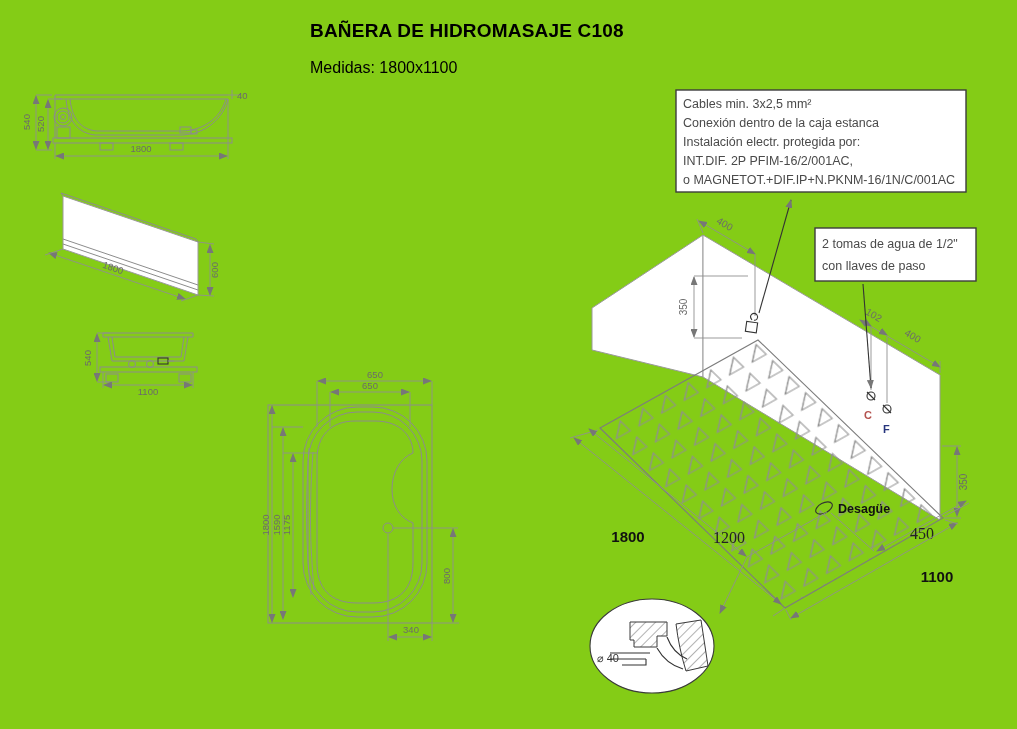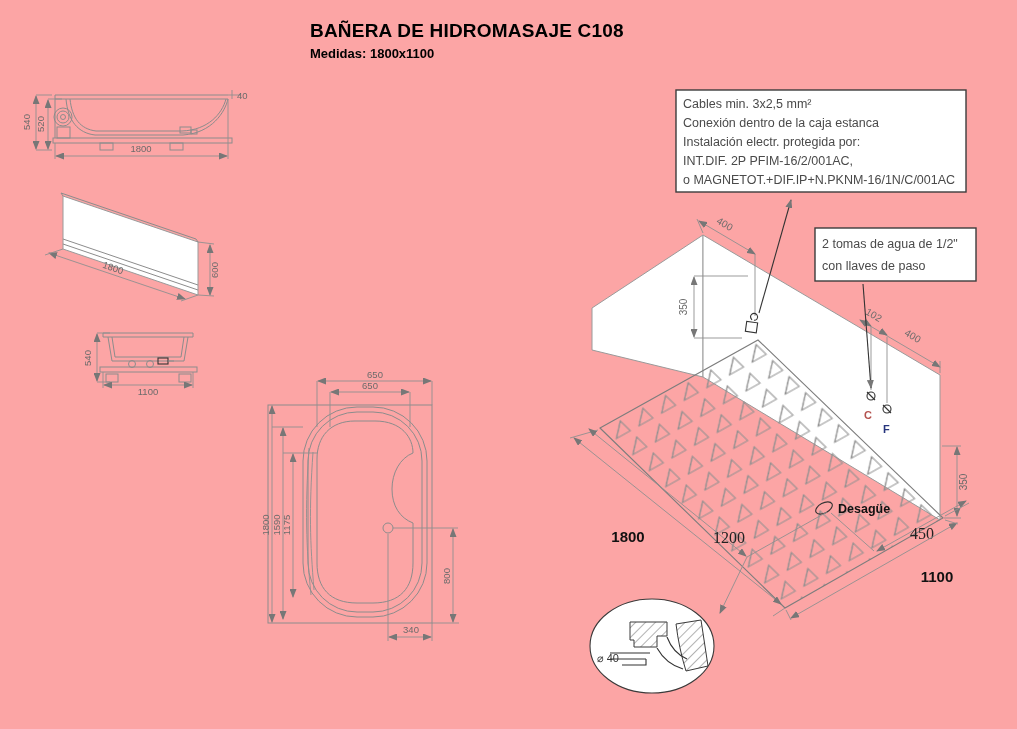--- a/index.html
+++ b/index.html
@@ -1,20 +1,20 @@
 <!DOCTYPE html>
 <html><head>
 <meta charset="utf-8">
 <style>
   html,body{margin:0;padding:0;background:#f2f2f2;}
-  .page{position:relative;width:1017px;height:729px;background:#fca5a5;overflow:hidden;
+  .page{position:relative;width:1017px;height:729px;background:#84cc16;overflow:hidden;
         font-family:"Liberation Sans",sans-serif;}
   .title-block{position:absolute;left:310px;top:20px;color:#000;}
   .title-block .h1{font-size:19px;font-weight:bold;letter-spacing:.2px;}
-  .title-block .h2{font-size:13px;font-weight:bold;margin-top:4px;}
+  .title-block .h2{font-size:16px;font-weight:normal;margin-top:17px;}
   svg.sheet{position:absolute;left:0;top:0;}
   svg text{font-family:"Liberation Sans",sans-serif;}
   .dim{fill:#6b6b6b;font-size:10px;}
   .dimsm{fill:#6b6b6b;font-size:9.5px;}
   .big{fill:#111;font-size:15px;font-weight:bold;}
   .serif{fill:#222;font-size:16px;font-family:"Liberation Serif",serif;}
   .note{fill:#4a4a4a;font-size:12.5px;}
   .drain-lbl{fill:#111;font-size:12.5px;font-weight:bold;}
   .hot{fill:#b4524e;font-size:11px;font-weight:bold;}
   .cold{fill:#26357d;font-size:11px;font-weight:bold;}

